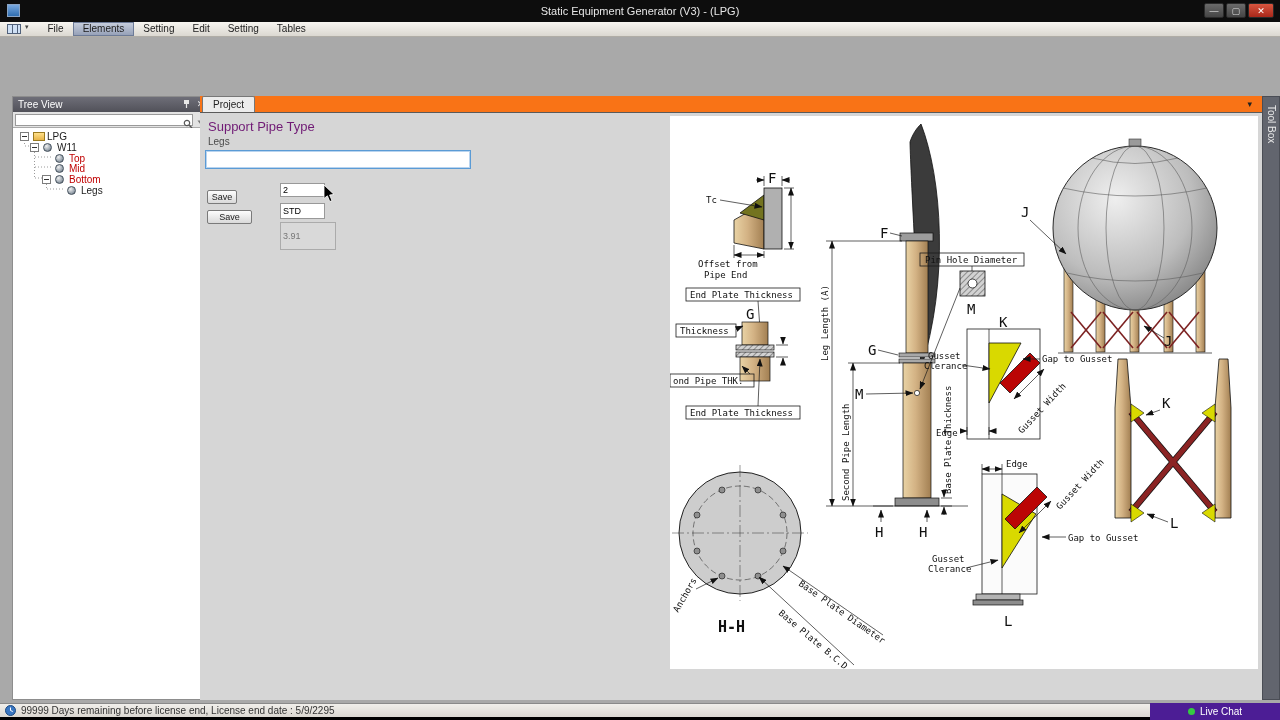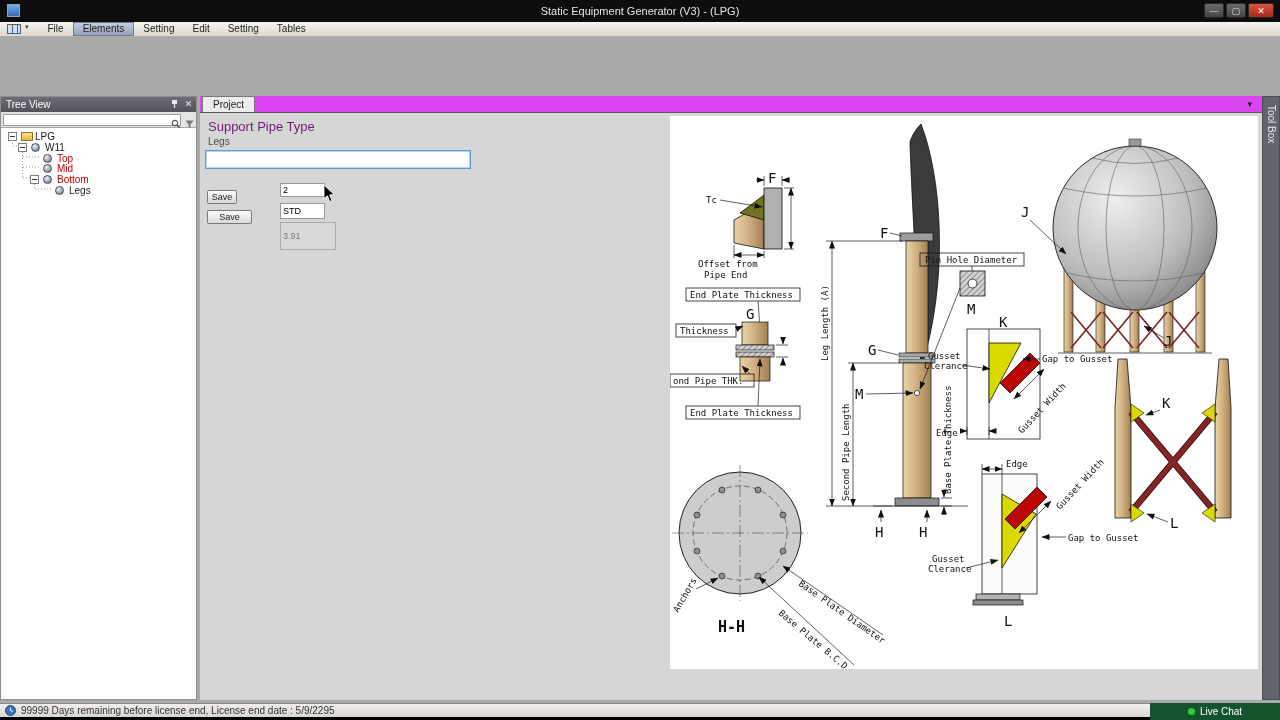--- a/index.html
+++ b/index.html
@@ -20,38 +20,38 @@
   .menubar { left:0; top:22px; width:1280px; height:15px;
              background:linear-gradient(#f7f5f0,#dbd8d1); border-bottom:1px solid #b0ada6;
              display:flex; align-items:stretch; }
   .grid-ico { width:14px; height:10px; margin:2px 10px 0 7px; border:1px solid #51617a;
               background:linear-gradient(90deg,#cfe0f4 0 4px,#51617a 4px 5px,#cfe0f4 5px 9px,#51617a 9px 10px,#cfe0f4 10px); }
   .menucaret { font-size:7px; color:#444; margin:1px 10px 0 -6px; }
   .mi { padding:0 9px; font-size:10px; line-height:14px; color:#1c1c1c; }
   .mi.active { background:linear-gradient(#c6cddc,#96a1b8); border:1px solid #6d7b97; line-height:12px; }
 
   
-  .treepanel { left:0; top:96px; width:197px; height:604px; background:#fff; border:1px solid #8d8d8d; }
+  .treepanel { left:12px; top:96px; width:197px; height:604px; background:#fff; border:1px solid #8d8d8d; }
   .treehead { left:0; top:0; width:195px; height:15px; background:linear-gradient(#6e6e78,#515159);
               color:#fff; font-size:10px; line-height:15px; padding-left:5px; }
   .treehead-ico { top:2px; width:11px; height:11px; color:#e8e8e8; font-size:9px; line-height:11px; text-align:center; }
   .searchrow { left:0; top:15px; width:195px; height:16px; background:#e3e3e3; border-bottom:1px solid #aaa; }
   .searchfield { left:2px; top:2px; width:178px; height:12px; background:#fff; border:1px solid #9a9a9a;
                  font-size:9px; padding:0 2px; }
   .treebody { left:0; top:31px; width:195px; height:571px; background:#fff; }
   .trow { height:11px; font-size:10px; line-height:11px; color:#1a1a1a; }
   .trow .red { color:#c00000; }
   .expander { width:9px; height:9px; border:1px solid #7d7d7d; background:#fff; }
   .expander::after { content:""; display:block; width:5px; height:1px; background:#333; margin:3px auto 0; }
   .folder { width:12px; height:9px; background:linear-gradient(#ffe089,#e8b549); border:1px solid #9a7a20; }
   .sph-ico { width:9px; height:9px; border-radius:50%; border:1px solid #44505c;
              background:radial-gradient(circle at 35% 30%,#f2f2f2,#9aa4ae 60%,#58636e); }
 
   
-  .tabstrip { left:200px; top:96px; width:1062px; height:16px; background:#d946ef; }
+  .tabstrip { left:200px; top:96px; width:1062px; height:16px; background:#f97316; }
   .tab { left:2px; top:0; height:16px; padding:0 10px; background:#ececec; border:1px solid #777;
          border-bottom:none; border-radius:2px 2px 0 0; font-size:10px; line-height:15px; color:#222; }
   .chev { font-size:9px; color:#222; }
   .content { left:200px; top:112px; width:1062px; height:588px; background:#d6d6d6; border-top:1px solid #5a5a5a; }
   .formtitle { font-size:13px; color:#701a75; }
   .formsub { font-size:10px; color:#4a4a4a; }
   .maininput { background:#fff; border:1px solid #5b9bd5; box-shadow:0 0 0 1px #b9d4ef inset; font-size:10px; padding:0 3px; }
   .btn97 { background:linear-gradient(#fdfdfd,#d9d9d9); border:1px solid #7a7a7a; border-radius:2px;
            font-size:9px; color:#1c1c1c; text-align:center; line-height:12px; cursor:default; }
   .field { background:#fff; border:1px solid #999; font-size:9px; padding:0 2px; font-family:"Liberation Sans",sans-serif; }
@@ -59,21 +59,21 @@
   .canvas { background:#fff; }
 
   
   .toolbox { left:1262px; top:96px; width:18px; height:604px; background:#62656e; border:1px solid #4a4d55; }
   .toolbox .vtext { writing-mode:vertical-rl; font-size:10px; color:#e9e9e9; margin:8px 0 0 3px; }
 
   
   .statusbar { left:0; top:703px; width:1280px; height:14px; background:linear-gradient(#f1efeb,#dad7d1);
                border-top:1px solid #8a8a8a; font-size:10px; color:#333; }
   .blackbar { left:0; top:717px; width:1280px; height:3px; background:#000; }
-  .livechat { left:1150px; top:703px; width:130px; height:17px; background:#14532d; color:#fff;
+  .livechat { left:1150px; top:703px; width:130px; height:17px; background:#4c1d95; color:#fff;
               display:flex; align-items:center; justify-content:center; gap:5px; font-size:10px; }
   .livedot { width:7px; height:7px; border-radius:50%; background:#35c941; }
 
   
   .dg text { font-family:"DejaVu Sans Mono",monospace; font-size:9px; fill:#101010; }
   .dg text.big { font-size:14px; }
   .dg .ln { stroke:#1a1a1a; stroke-width:0.7; fill:none; }
   .dg .frame { fill:none; stroke:#1a1a1a; stroke-width:0.8; }
 </style>
 </head>

